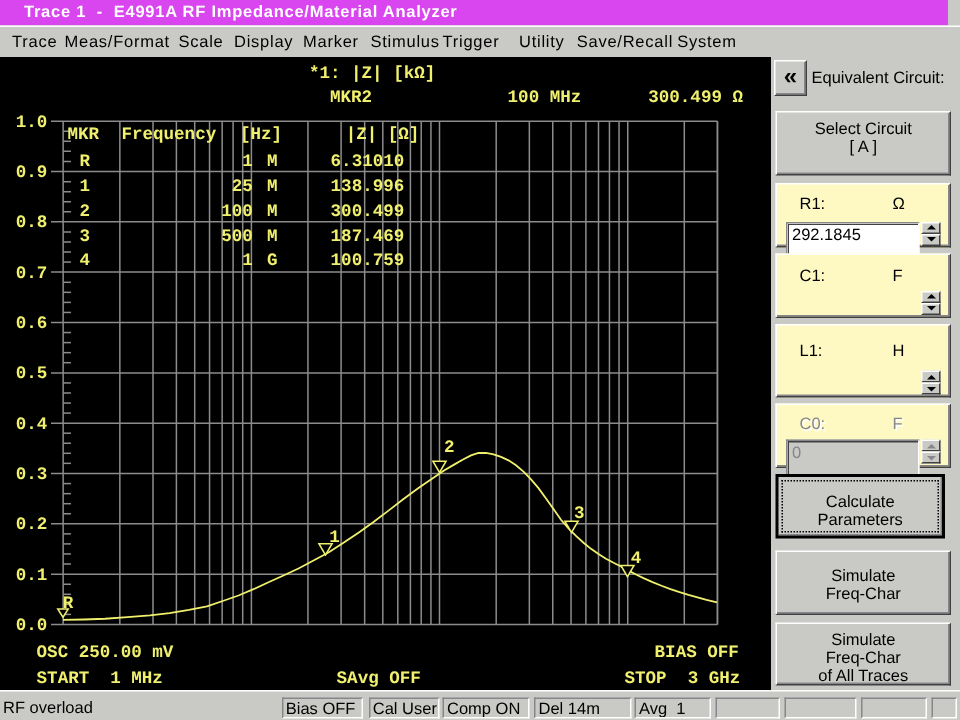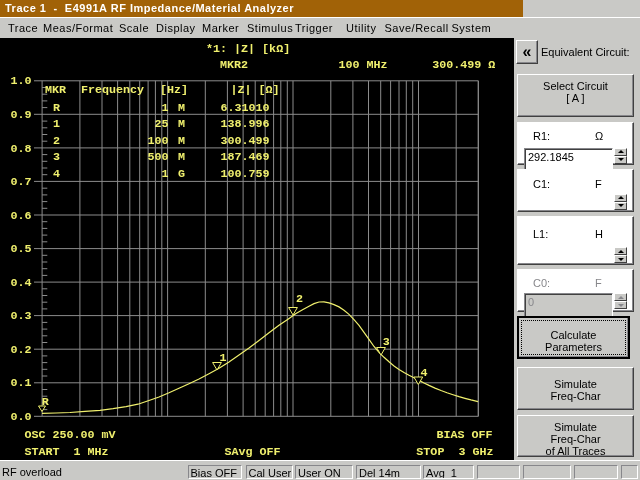--- a/index.html
+++ b/index.html
@@ -1,22 +1,22 @@
 <!DOCTYPE html>
 <html><head><meta charset="utf-8"><style>
 * {margin:0;padding:0;box-sizing:border-box}
 body {width:640px;height:480px;position:relative;font-family:"Liberation Sans",sans-serif;font-size:11px;background:#c9c9c6;overflow:hidden;white-space:nowrap}
-.title {position:absolute;left:0;top:0;width:523px;height:17px;background:#a16207;color:#fff;font-weight:bold;padding:2px 0 0 5px;letter-spacing:0.5px}
+.title {position:absolute;left:0;top:0;width:632px;height:17px;background:#d946ef;color:#fff;font-weight:bold;padding:2px 0 0 16px;letter-spacing:0.5px}
 .menu {position:absolute;left:0;top:17px;width:640px;height:21px;background:#c9c9c6;border-top:1px solid #fff}
 .menu span {letter-spacing:0.5px}
 .plotbg {position:absolute;left:0;top:38px;width:514px;height:422px;background:#000}
 .panel {position:absolute;left:514px;top:38px;width:126px;height:422px;background:#c9c9c6}
 .bk {position:absolute;background:#c9c9c6;border:1px solid;border-color:#fff #404040 #404040 #fff;box-shadow:inset -1px -1px 0 #87878b}
 .btn {left:517px;width:117px;text-align:center;line-height:12px}
-.grp {position:absolute;left:517px;width:117px;background:#ffffff;border:1px solid;border-color:#fff #404040 #404040 #fff;box-shadow:inset -1px -1px 0 #87878b}
+.grp {position:absolute;left:517px;width:117px;background:#fef9c3;border:1px solid;border-color:#fff #404040 #404040 #fff;box-shadow:inset -1px -1px 0 #87878b}
 .inp {position:absolute;left:6px;width:89px;height:32px;border:1px solid;border-color:#87878b #fff #fff #87878b;box-shadow:inset 1px 1px 0 #404040;padding:2px 0 0 3px}
 .spin {position:absolute;left:96px;width:13px;height:16px}
 .sb {height:8px;background:#c9c9c6;border:1px solid;border-color:#fff #404040 #404040 #fff;position:relative}
 .sb i {display:block;width:0;height:0;margin:0 auto}
 .sb i.up {border:3px solid transparent;border-top:none;border-bottom-width:3px;margin-top:1.5px}
 .sb i.dn {border:3px solid transparent;border-bottom:none;border-top-width:3px;margin-top:1.5px}
 .status {position:absolute;left:0;top:460px;width:640px;height:36px;background:#c9c9c6;border-top:1px solid #fff}
 .cell {position:absolute;top:3.5px;height:14.5px;border:1px solid;border-color:#87878b #fff #fff #87878b;padding:1px 0 0 2px;white-space:nowrap;overflow:hidden}
 </style></head>
 <body>
@@ -244,19 +244,19 @@
     <div style="margin-top:10px">Simulate<br>Freq-Char</div>
   </div>
 <div class="bk btn" style="top:415.2px;height:41.8px">
     <div style="margin-top:5px">Simulate<br>Freq-Char<br>of All Traces</div>
   </div>
 
 <div class="status">
     <span style="position:absolute;left:2px;top:5px">RF overload</span>
     <div class="cell" style="left:187.5px;width:54.5px">Bias OFF</div>
     <div class="cell" style="left:245.5px;width:47.5px">Cal User</div>
-    <div class="cell" style="left:295px;width:57.5px">User ON</div>
+    <div class="cell" style="left:295px;width:57.5px">Comp ON</div>
     <div class="cell" style="left:356px;width:64.5px">Del 14m</div>
     <div class="cell" style="left:423px;width:51px">Avg&nbsp;&nbsp;1</div>
     <div class="cell" style="left:476.5px;width:43px"></div>
     <div class="cell" style="left:522.5px;width:48.5px"></div>
     <div class="cell" style="left:574px;width:44px"></div>
     <div class="cell" style="left:621px;width:16.5px"></div>
   </div>
 </body></html>

